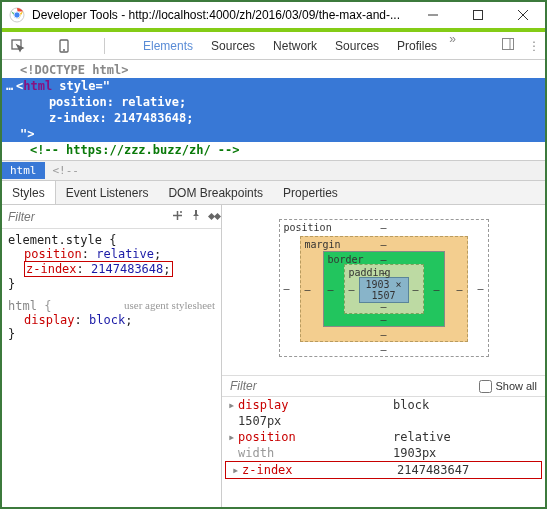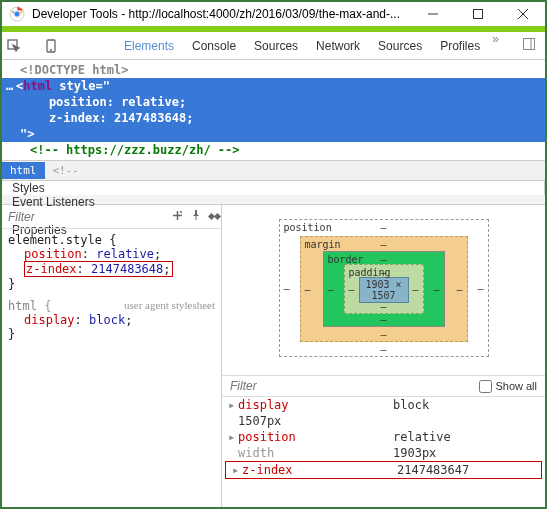--- a/index.html
+++ b/index.html
@@ -1,17 +1,17 @@
 <!DOCTYPE html>
 <html><head>
 <meta charset="utf-8">
 <style>
 * { box-sizing: border-box; margin: 0; padding: 0; }
 body { font-family: "Segoe UI", Arial, sans-serif; font-size: 12px; background: #fff; width: 547px; height: 509px; overflow: hidden; border: 2px solid #3c7a3c; }
-.titlebar { height: 30px; display: flex; align-items: center; background: #fff; border-bottom: 6px solid #84cc16; }
+.titlebar { height: 30px; display: flex; align-items: center; background: #fff; border-bottom: 4px solid #84cc16; }
 .titlebar .chrome-icon { width: 16px; height: 16px; margin: 0 7px; position: relative; }
 .titlebar .chrome-icon svg { width: 16px; height: 16px; }
 .titlebar .title { flex: 1; font-size: 12px; color: #000; white-space: nowrap; overflow: hidden; }
 .winbtns { display: flex; }
 .winbtn { width: 45px; height: 30px; display: flex; align-items: center; justify-content: center; color: #333; }
 .winbtn svg { width: 10px; height: 10px; stroke: #333; stroke-width: 1; fill: none; }
 .toolbar { height: 28px; display: flex; align-items: center; border-bottom: 1px solid #ccc; padding: 0 5px; gap: 24px; }
 .toolbar .tb-icon { width: 22px; display: flex; justify-content: center; color: #666; }
 .toolbar .sep { width: 1px; height: 16px; background: #ccc; margin: 0 5px; }
 .tabs { display: flex; flex: 1; height: 100%; align-items: stretch; }
@@ -26,21 +26,21 @@
 .src-line .tag { color: #881280; }
 .src-line .cmt { color: #0a7a0a; }
 .src-line.dim { color: #888; }
 .arrow { position: absolute; left: 4px; }
 .breadcrumb { background: #f1f1f1; border-bottom: 1px solid #ccc; height: 20px; display: flex; align-items: center; padding: 0; }
 .bc-item { background: #3878d6; color: #fff; padding: 2px 8px; font-family: Consolas, monospace; font-size: 11px; position: relative; }
 .bc-item.ghost { background: transparent; color: #999; }
 .subtabs { display: flex; border-bottom: 1px solid #ccc; height: 24px; align-items: stretch; }
 .subtab { padding: 0 10px; display: flex; align-items: center; color: #333; }
 .subtab.active { background: #fff; border-right: 1px solid #ccc; }
-.subtabs { background: #f3f3f3; flex-direction: column; }
+.subtabs { background: #f3f3f3; }
 .panes { display: flex; height: 348px; }
 .left-pane { width: 220px; border-right: 1px solid #ccc; display: flex; flex-direction: column; }
 .filter-row { display: flex; align-items: center; border-bottom: 1px solid #ddd; height: 24px; padding: 0 6px; }
 .filter-row input { border: none; outline: none; flex: 1; font-size: 12px; color: #888; font-style: italic; }
 .filter-row .ficon { color: #666; margin-left: 6px; }
 .styles { font-family: Consolas, monospace; font-size: 12px; padding: 4px 6px; color: #222; }
 .styles .sel { color: #222; margin-top: 23px; }
 .styles .decl { padding-left: 16px; }
 .styles .prop { color: #c80000; }
 .styles .val { color: #1a1aa6; }
@@ -118,21 +118,20 @@
     </span>
   <span class="tb-icon">
       <svg width="12" height="14" viewBox="0 0 12 14" fill="none" stroke="#666" stroke-width="1.3">
         <rect x="2" y="1" width="8" height="12" rx="1"></rect>
         <line x1="5" y1="11" x2="7" y2="11"></line>
       </svg>
     </span>
   <span class="sep"></span>
   <div class="tabs">
     <div class="tab active">Elements</div>
-    <div class="tab">Console</div>
     <div class="tab">Sources</div>
     <div class="tab">Network</div>
     <div class="tab">Sources</div>
     <div class="tab">Profiles</div>
     <span class="more">»</span>
   </div>
   <div class="right">
     <span><svg width="12" height="12" viewBox="0 0 12 12" fill="none" stroke="#888">
           <rect x="0.5" y="0.5" width="11" height="11"></rect>
           <line x1="8" y1="0" x2="8" y2="12"></line>

